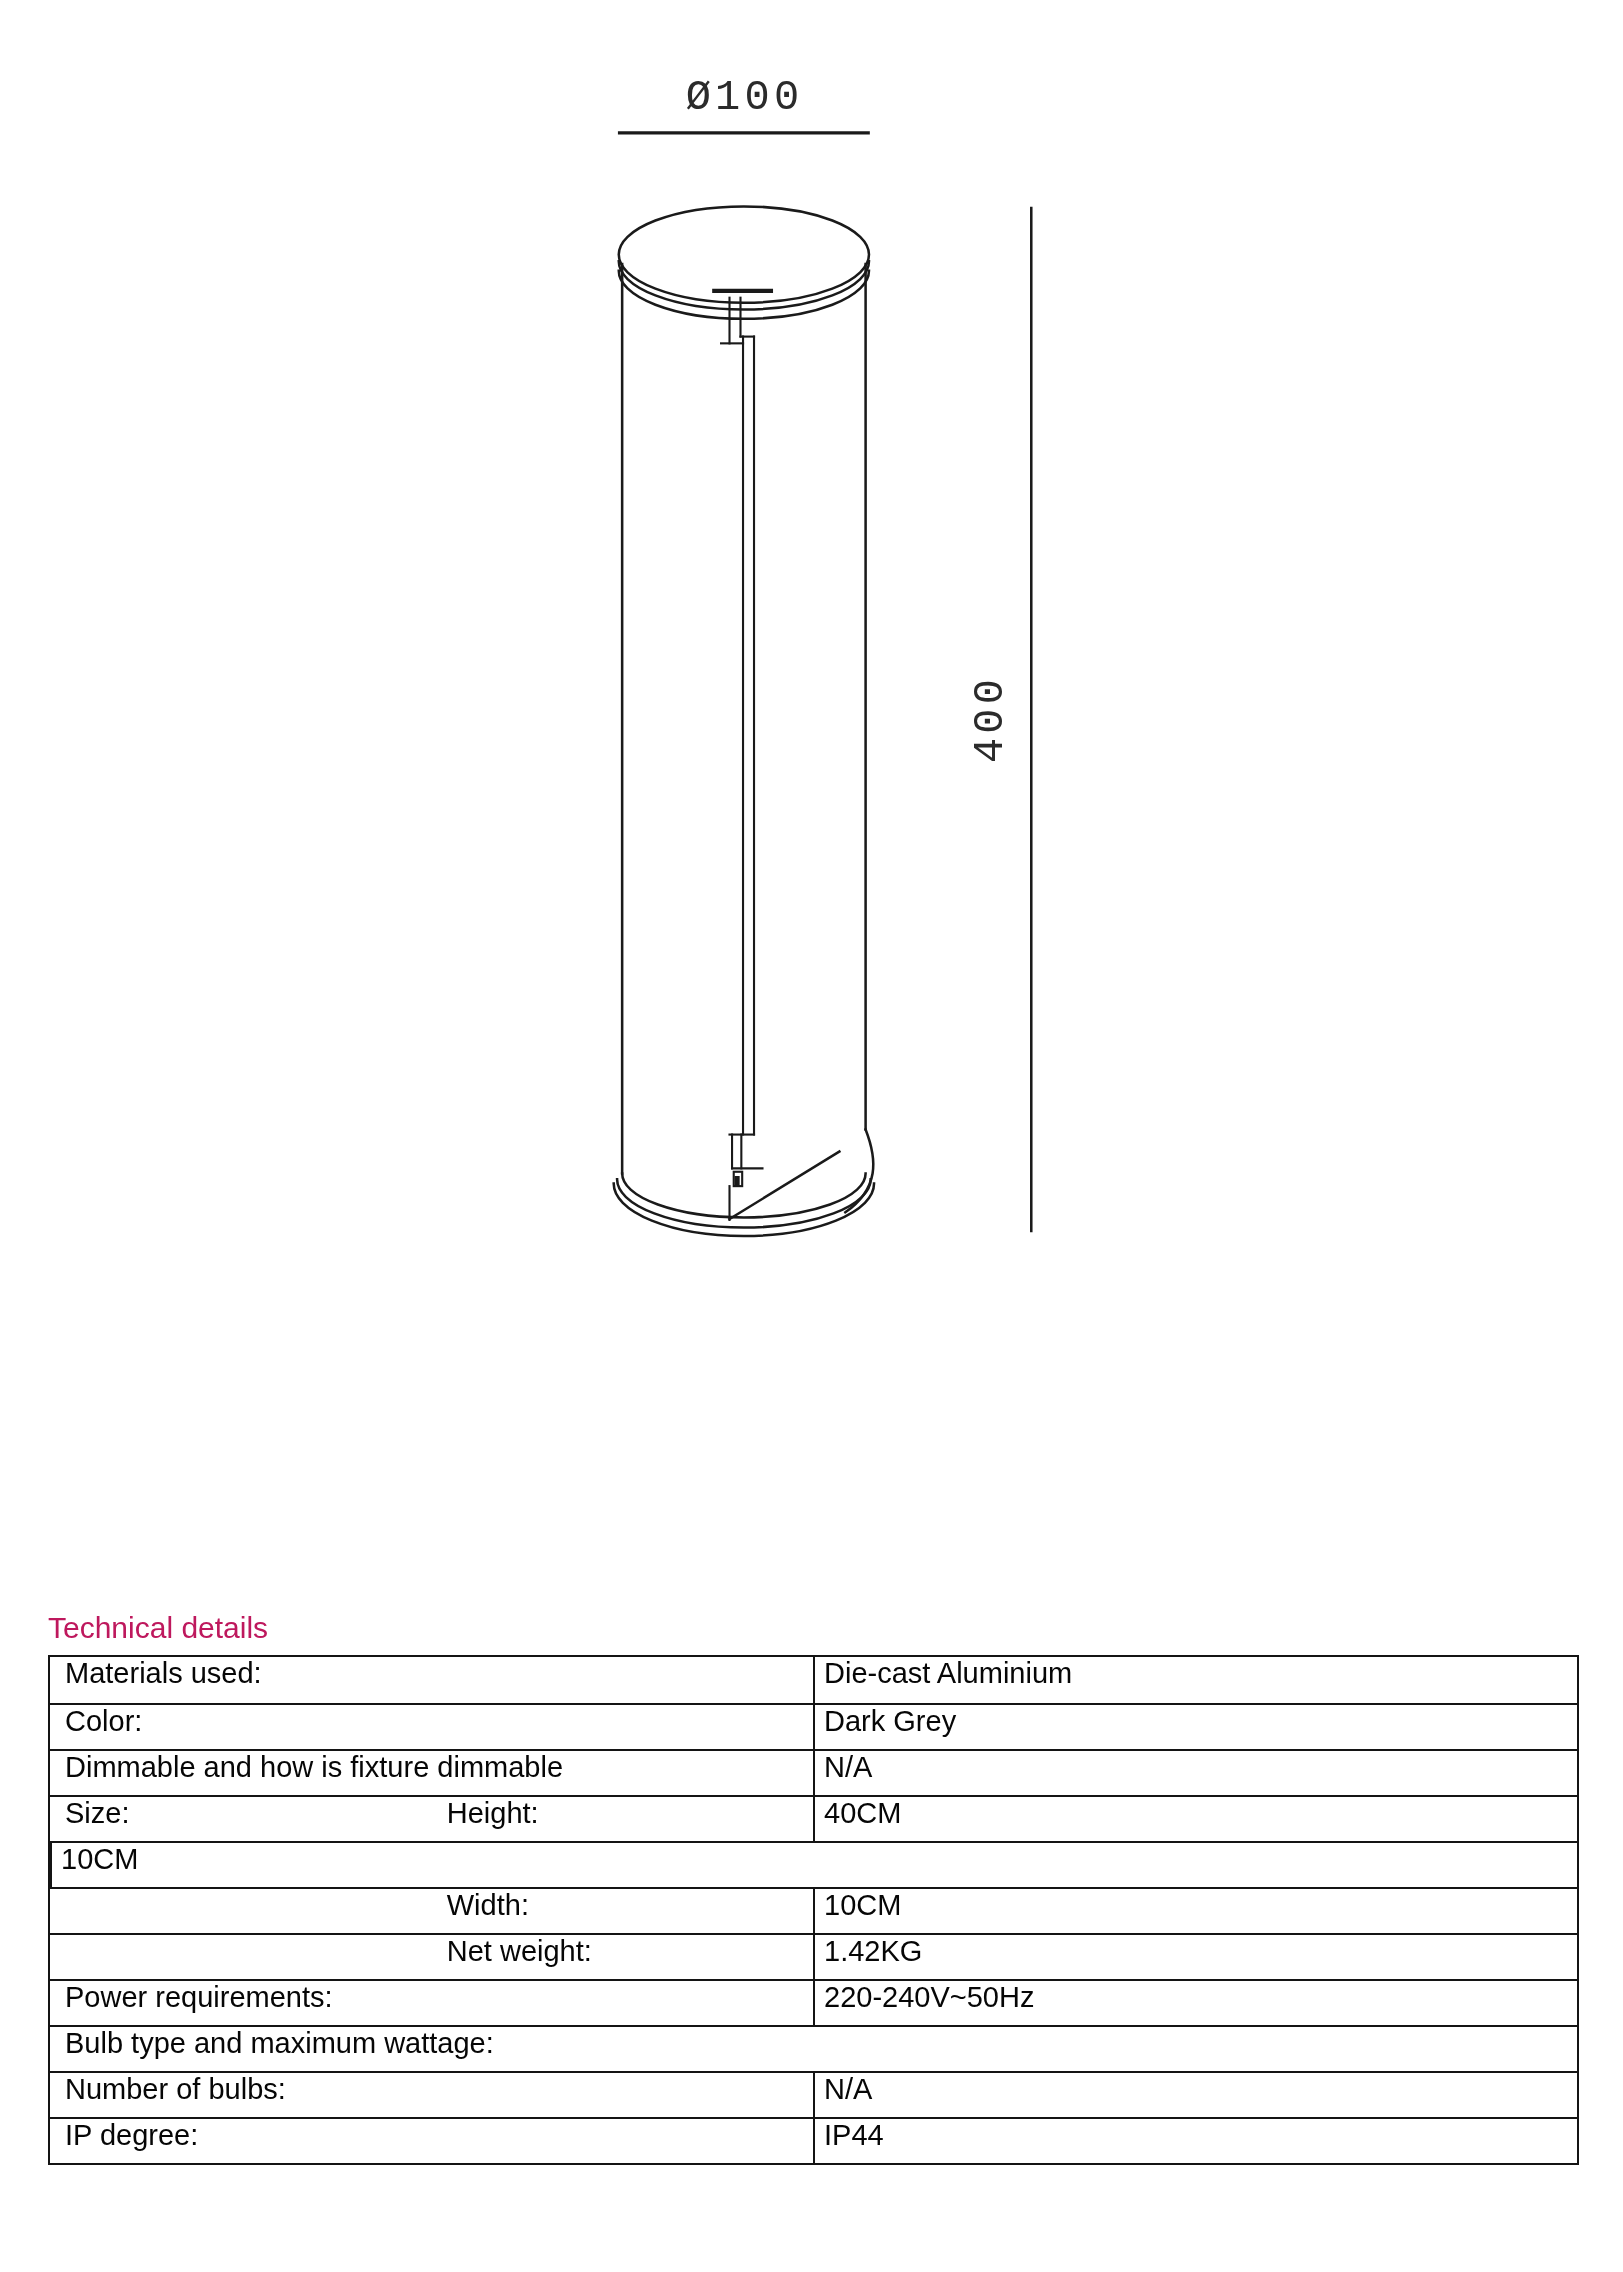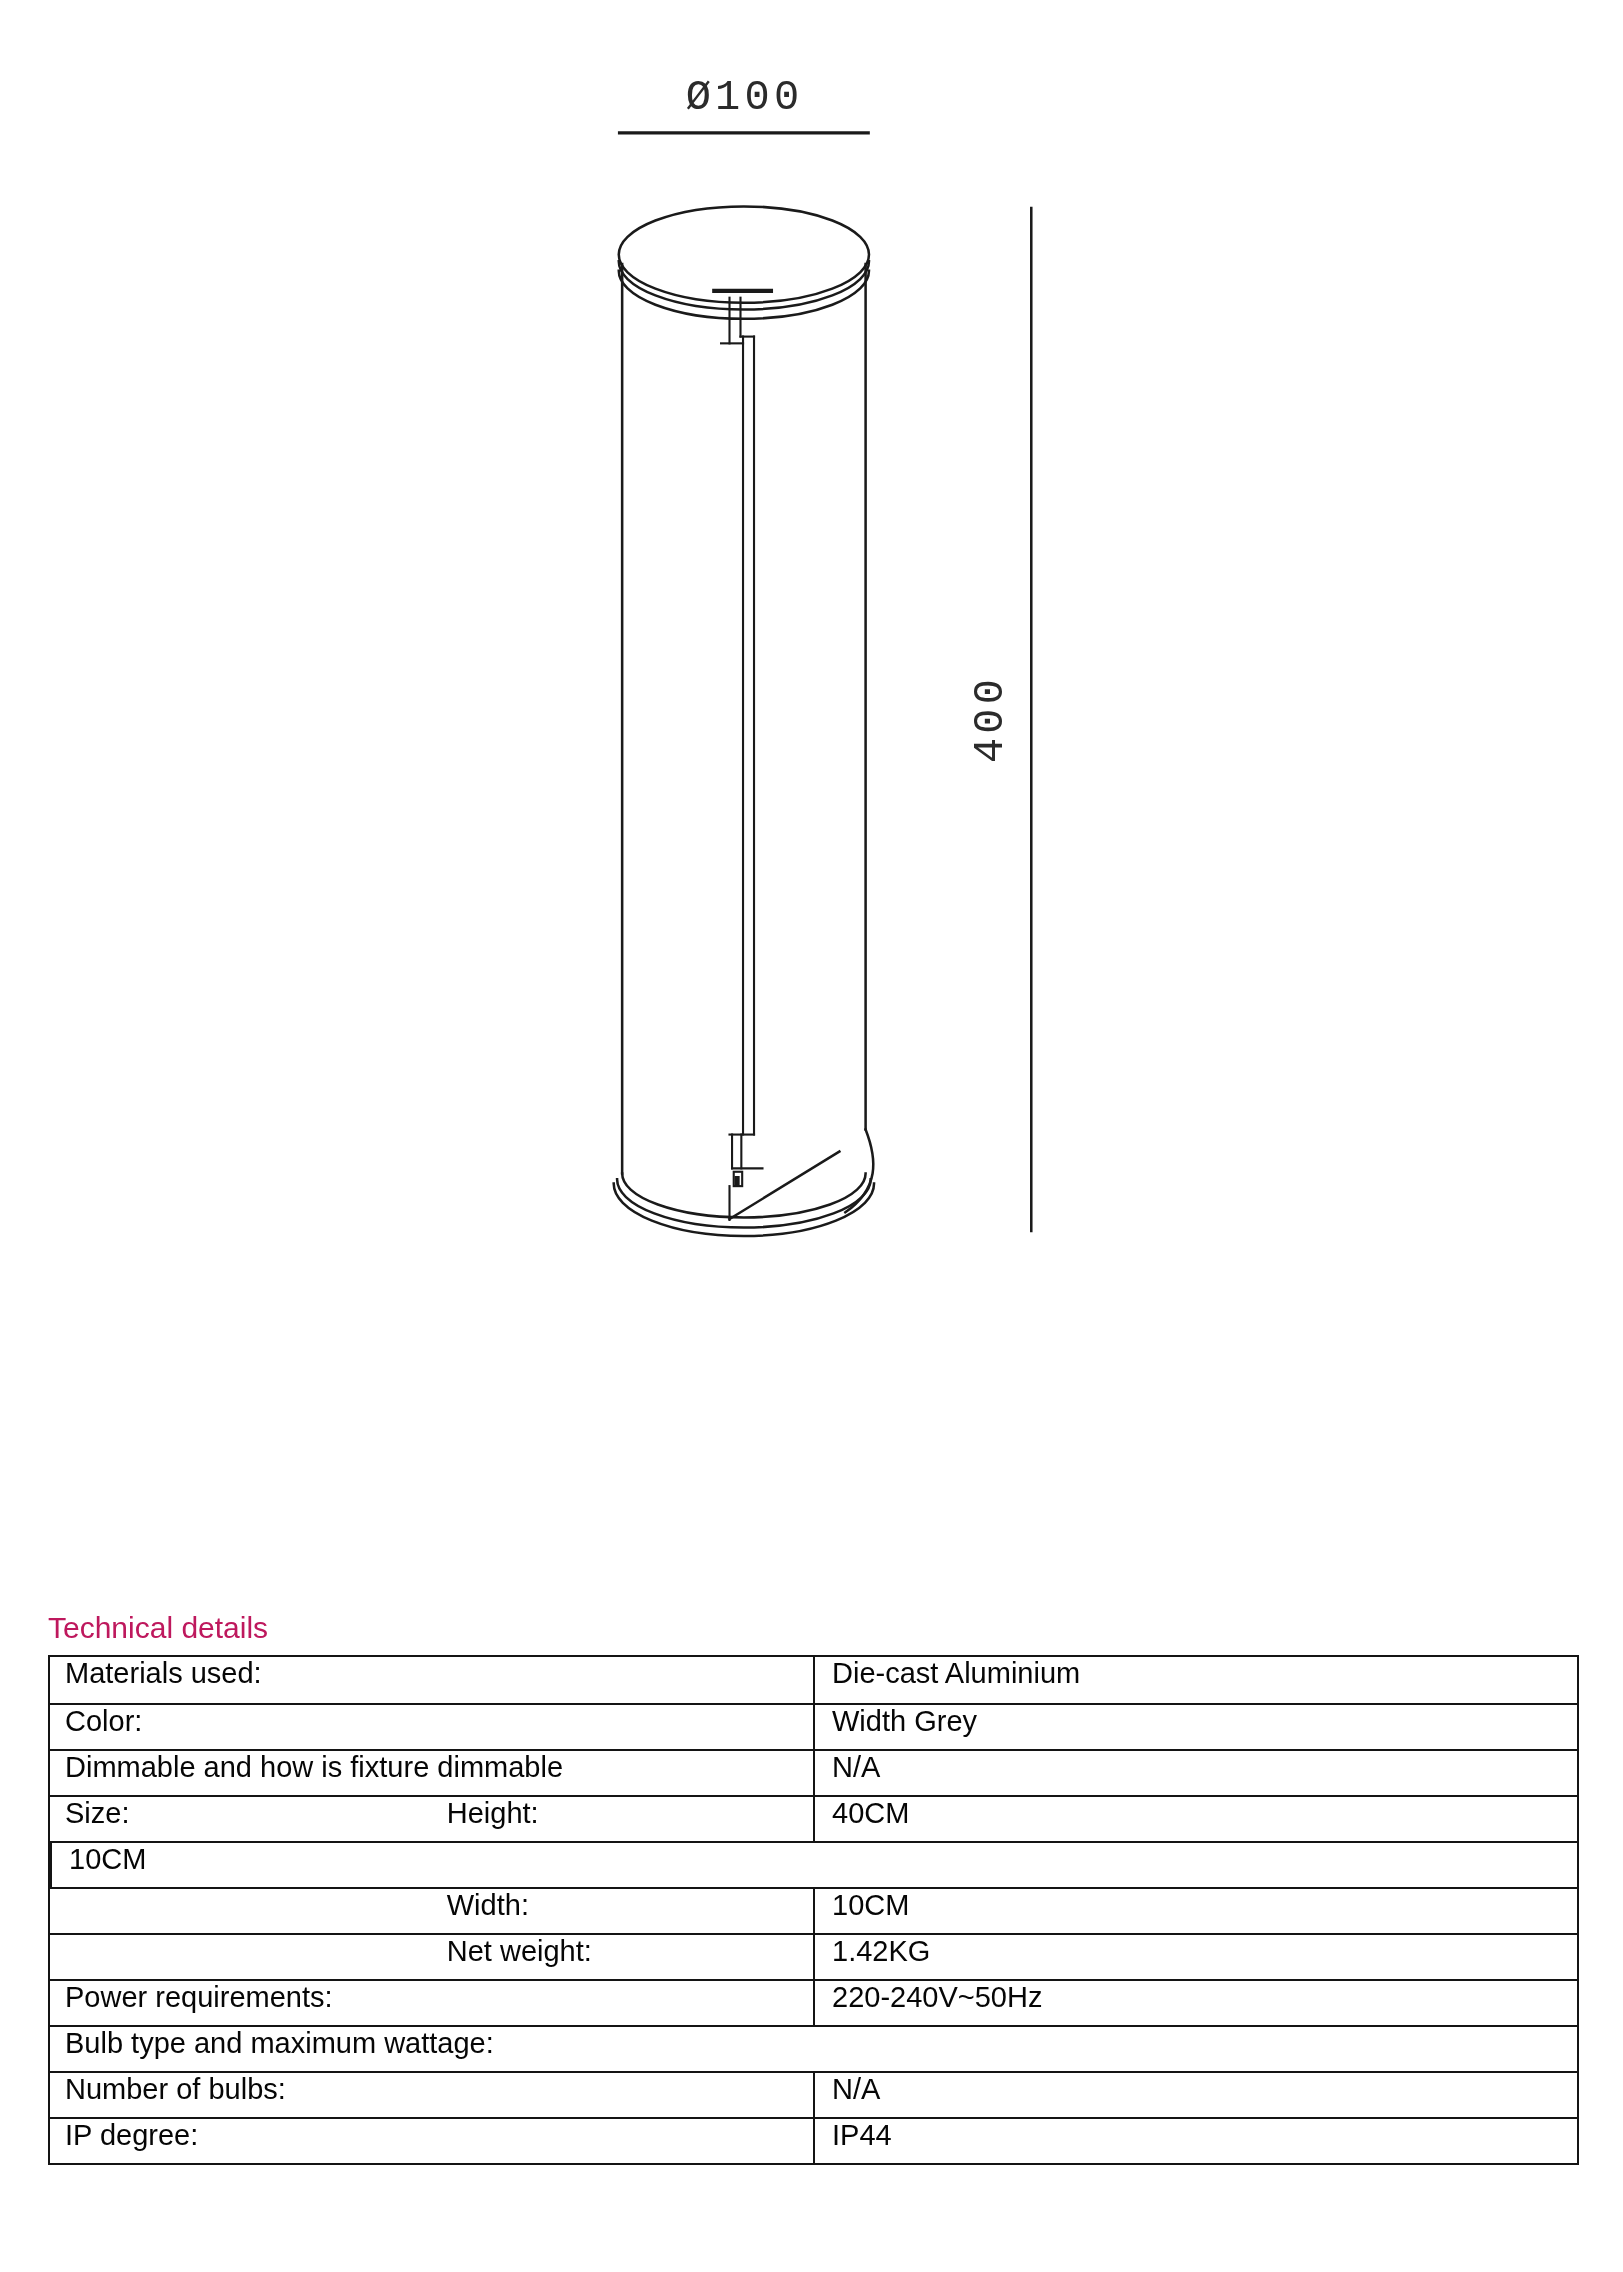--- a/index.html
+++ b/index.html
@@ -58,21 +58,21 @@
   .trow + .trow { border-top: 2.5px solid #141414; }
   .tcell {
     position: relative;
     display: flex;
     align-items: flex-start;
     font-size: 29px;
     overflow: hidden;
     box-sizing: border-box;
   }
   .tcell.left  { padding-left: 15px; }
-  .tcell.right { padding-left: 17px; border-left: 2.5px solid #141414; }
+  .tcell.right { padding-left: 9px; border-left: 2.5px solid #141414; }
   .sub-label {
     position: absolute;
     left: 52%;
     white-space: nowrap;
   }
 </style>
 </head>
 <body>
 
 <div id="page">
@@ -133,21 +133,21 @@
       <span>Die-cast Aluminium</span>
     </div>
   </div>
 
   <div class="trow">
     <div class="tcell left">
       <span class="main-label">Color:</span>
       <span class="sub-label"></span>
     </div>
     <div class="tcell right">
-      <span>Width Grey</span>
+      <span>Dark Grey</span>
     </div>
   </div>
 
   <div class="trow">
     <div class="tcell left">
       <span class="main-label">Dimmable and how is fixture dimmable</span>
       <span class="sub-label"></span>
     </div>
     <div class="tcell right">
       <span>N/A</span>

